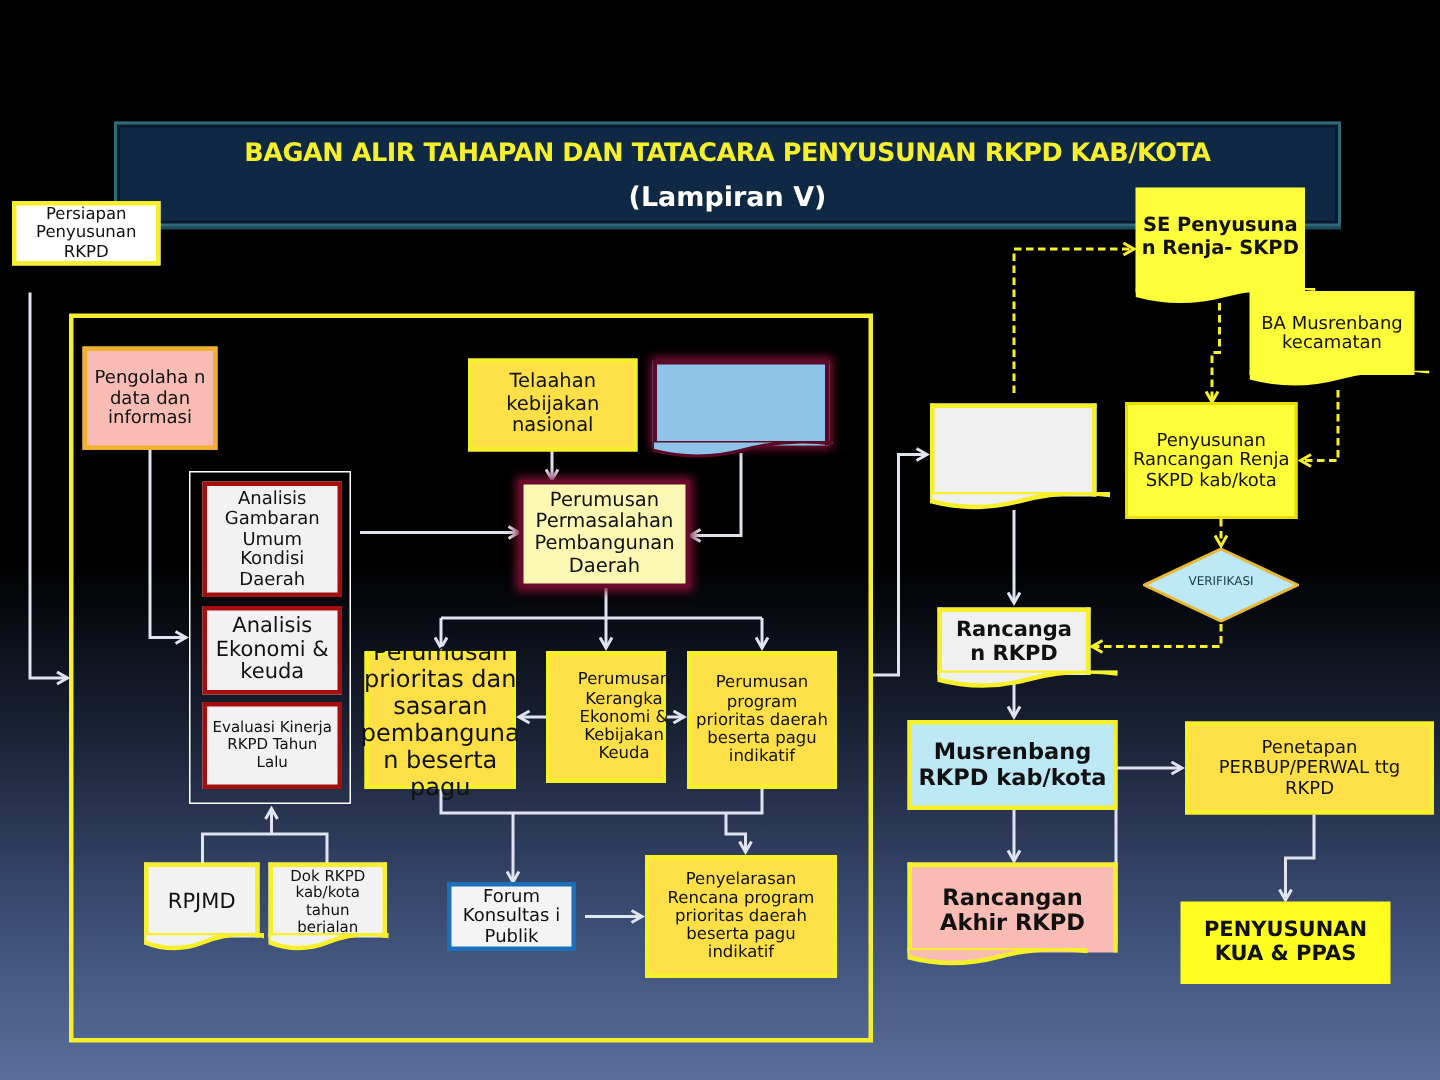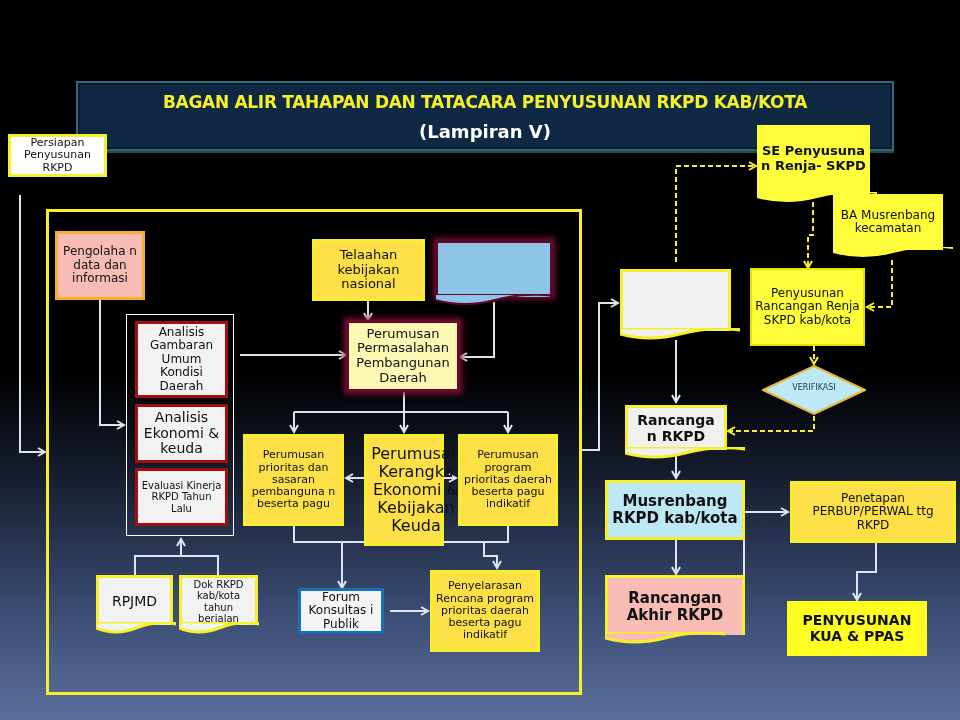--- a/index.html
+++ b/index.html
@@ -145,24 +145,24 @@
 <div class="box" style="left:435px; top:240px; width:118px; height:57px; background:#8ec4e8; border:3px solid #5a0a28; box-shadow:0 0 6px 2px #7a1033; color:#0f2a55; font-weight:bold; font-size:12px; border-bottom:none;">
   <svg class="wave" viewBox="0 0 120 12" preserveAspectRatio="none">
       <path d="M0,0 L0,6 Q30,14 60,6 T120,2 L120,0 Z" fill="#8ec4e8" stroke="#5a0a28" stroke-width="2"></path>
     </svg>
 </div>
 
 <div class="box bx-paleyellow" style="left:346px; top:320px; width:114px; height:72px; font-size:13px;">
   <span>Perumusan Permasalahan Pembangunan Daerah</span>
 </div>
 
-<div class="box bx-grey" style="left:243px; top:434px; width:101px; height:92px; font-size:11px;">
+<div class="box bx-grey" style="left:243px; top:434px; width:101px; height:92px; font-size:16px;">
   <span>Perumusan prioritas dan sasaran pembanguna n beserta pagu</span>
 </div>
-<div class="box bx-grey" style="left:364px; top:434px; width:80px; height:112px; font-size:16px;padding-left:26px;">
+<div class="box bx-grey" style="left:364px; top:434px; width:80px; height:88px; font-size:11px;padding-left:26px;">
   <span>Perumusan Kerangka Ekonomi &amp; Kebijakan Keuda</span>
 </div>
 <div class="box bx-grey" style="left:458px; top:434px; width:100px; height:92px; font-size:11px;">
   <span>Perumusan program prioritas daerah beserta pagu indikatif</span>
 </div>
 
 <div class="box" style="left:96px; top:575px; width:77px; height:50px; background:#f2f2f2; border:3px solid #f6f02a; border-bottom:none; font-size:14px;">
   <span>RPJMD</span>
   <svg class="wave" viewBox="0 0 80 12" preserveAspectRatio="none">
       <path d="M0,0 L0,6 Q20,14 40,6 T80,2 L80,0 Z" fill="#f2f2f2" stroke="#f6f02a" stroke-width="3"></path>
@@ -171,21 +171,21 @@
 <div class="box" style="left:179px; top:575px; width:79px; height:50px; background:#f2f2f2; border:3px solid #f6f02a; border-bottom:none; font-size:10px;">
   <span>Dok RKPD kab/kota tahun berjalan</span>
   <svg class="wave" viewBox="0 0 80 12" preserveAspectRatio="none">
       <path d="M0,0 L0,6 Q20,14 40,6 T80,2 L80,0 Z" fill="#f2f2f2" stroke="#f6f02a" stroke-width="3"></path>
     </svg>
 </div>
 
 <div class="box bx-forum" style="left:298px; top:588px; width:86px; height:46px; font-size:12px;">
   <span>Forum Konsultas i Publik</span>
 </div>
-<div class="box bx-grey" style="left:430px; top:570px; width:110px; height:82px; font-size:11px;">
+<div class="box bx-grey" style="left:430px; top:570px; width:128px; height:82px; font-size:11px;">
   <span>Penyelarasan Rencana program prioritas daerah beserta pagu indikatif</span>
 </div>
 
 <div class="box" style="left:757px; top:125px; width:113px; height:70px; background:#fdfd3a; border:none; font-weight:bold; font-size:13px; padding-top:0;">
   <span>SE Penyusuna n Renja- SKPD</span>
   <svg class="wave" viewBox="0 0 120 12" preserveAspectRatio="none" style="left:0; right:0;">
       <path d="M0,0 L0,6 Q30,14 60,6 T120,2 L120,0 Z" fill="#fdfd3a"></path>
     </svg>
 </div>
 <div class="box" style="left:833px; top:194px; width:110px; height:56px; background:#fdfd3a; border:none; font-size:12px;justify-content:center;">

